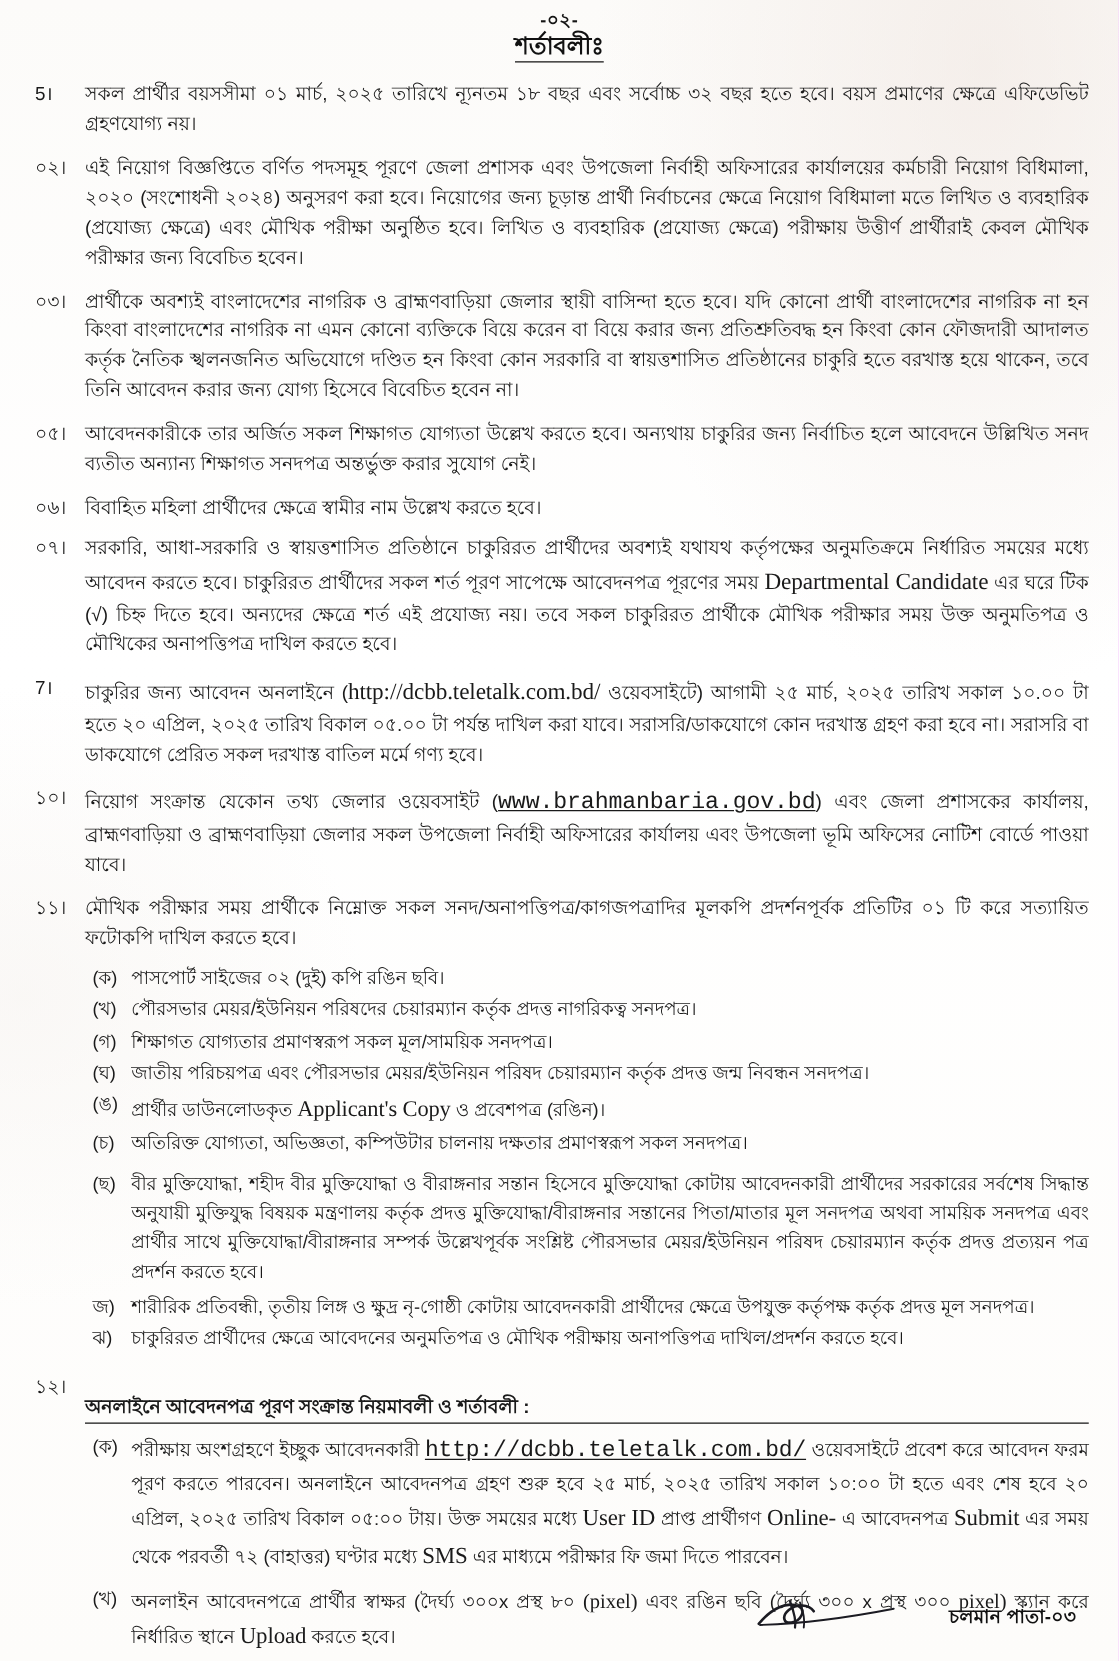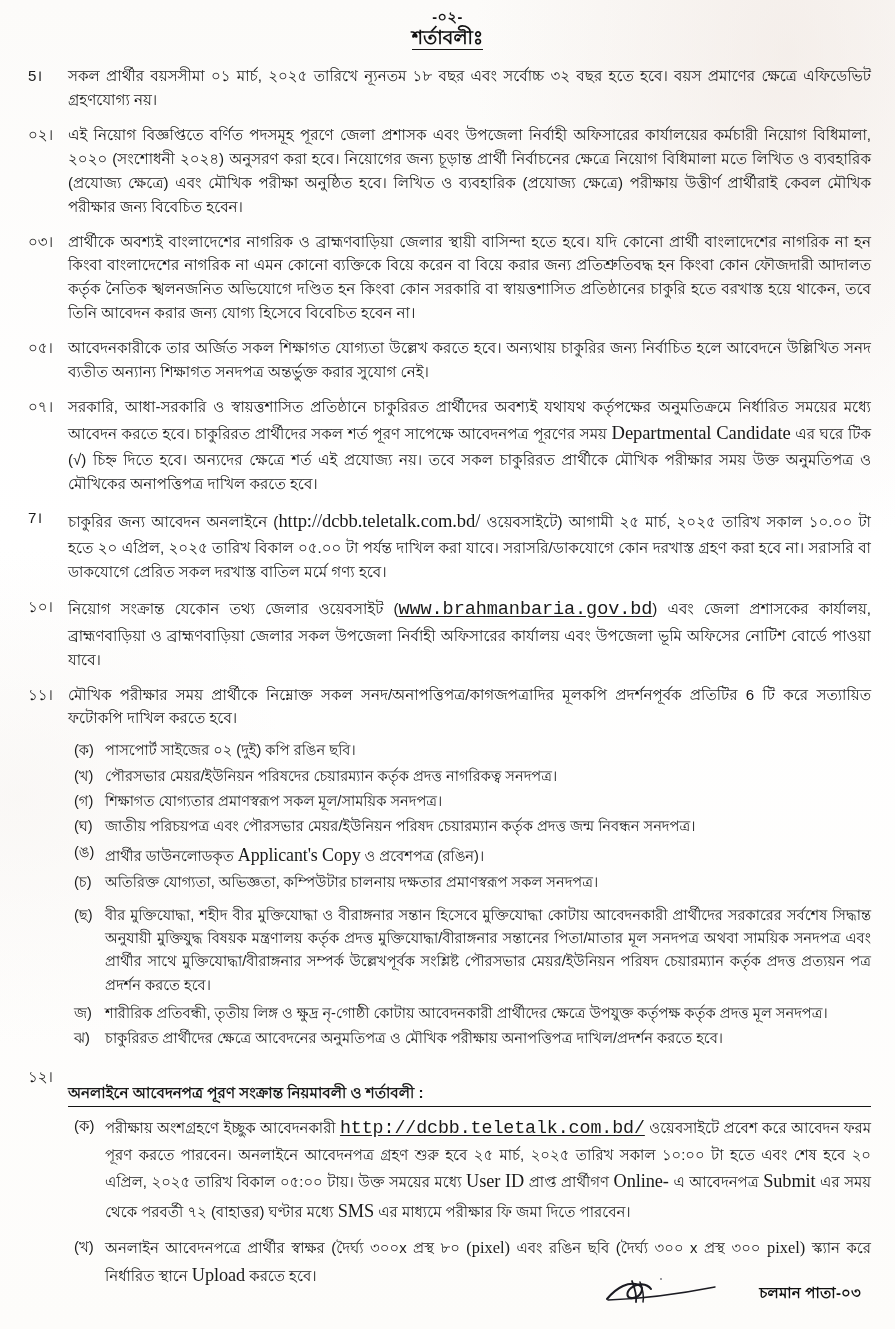--- a/index.html
+++ b/index.html
@@ -181,40 +181,44 @@
       <span class="num">০৩।</span>
       <span class="txt">প্রার্থীকে অবশ্যই বাংলাদেশের নাগরিক ও ব্রাহ্মণবাড়িয়া জেলার স্থায়ী বাসিন্দা হতে হবে। যদি কোনো প্রার্থী বাংলাদেশের নাগরিক না হন কিংবা বাংলাদেশের নাগরিক না এমন কোনো ব্যক্তিকে বিয়ে করেন বা বিয়ে করার জন্য প্রতিশ্রুতিবদ্ধ হন কিংবা কোন ফৌজদারী আদালত কর্তৃক নৈতিক স্খলনজনিত অভিযোগে দণ্ডিত হন কিংবা কোন সরকারি বা স্বায়ত্তশাসিত প্রতিষ্ঠানের চাকুরি হতে বরখাস্ত হয়ে থাকেন, তবে তিনি আবেদন করার জন্য যোগ্য হিসেবে বিবেচিত হবেন না।</span>
     </div>
 
 
     <div class="clause">
       <span class="num">০৫।</span>
       <span class="txt">আবেদনকারীকে তার অর্জিত সকল শিক্ষাগত যোগ্যতা উল্লেখ করতে হবে। অন্যথায় চাকুরির জন্য নির্বাচিত হলে আবেদনে উল্লিখিত সনদ ব্যতীত অন্যান্য শিক্ষাগত সনদপত্র অন্তর্ভুক্ত করার সুযোগ নেই।</span>
     </div>
 
+    <div class="clause tight">
+      <span class="num">০৬।</span>
+      <span class="txt">বিবাহিত মহিলা প্রার্থীদের ক্ষেত্রে স্বামীর নাম উল্লেখ করতে হবে।</span>
+    </div>
 
     <div class="clause">
       <span class="num">০৭।</span>
       <span class="txt"><span>সরকারি, আধা-সরকারি ও স্বায়ত্তশাসিত প্রতিষ্ঠানে চাকুরিরত প্রার্থীদের অবশ্যই যথাযথ কর্তৃপক্ষের অনুমতিক্রমে নির্ধারিত সময়ের মধ্যে আবেদন করতে হবে। চাকুরিরত প্রার্থীদের সকল শর্ত পূরণ সাপেক্ষে আবেদনপত্র পূরণের সময় </span><span class="en">Departmental Candidate</span><span> এর ঘরে টিক (√) চিহ্ন দিতে হবে। অন্যদের ক্ষেত্রে শর্ত এই প্রযোজ্য নয়। তবে সকল চাকুরিরত প্রার্থীকে মৌখিক পরীক্ষার সময় উক্ত অনুমতিপত্র ও মৌখিকের অনাপত্তিপত্র দাখিল করতে হবে।</span></span>
     </div>
 
 
     <div class="clause">
       <span class="num">7।</span>
       <span class="txt"><span>চাকুরির জন্য আবেদন অনলাইনে (</span><span class="en">http://dcbb.teletalk.com.bd/</span><span> ওয়েবসাইটে) আগামী ২৫ মার্চ, ২০২৫ তারিখ সকাল ১০.০০ টা হতে ২০ এপ্রিল, ২০২৫ তারিখ বিকাল ০৫.০০ টা পর্যন্ত দাখিল করা যাবে। সরাসরি/ডাকযোগে কোন দরখাস্ত গ্রহণ করা হবে না। সরাসরি বা ডাকযোগে প্রেরিত সকল দরখাস্ত বাতিল মর্মে গণ্য হবে।</span></span>
     </div>
 
     <div class="clause">
       <span class="num">১০।</span>
       <span class="txt"><span>নিয়োগ সংক্রান্ত যেকোন তথ্য জেলার ওয়েবসাইট (</span><span class="en-u">www.brahmanbaria.gov.bd</span><span>) এবং জেলা প্রশাসকের কার্যালয়, ব্রাহ্মণবাড়িয়া ও ব্রাহ্মণবাড়িয়া জেলার সকল উপজেলা নির্বাহী অফিসারের কার্যালয় এবং উপজেলা ভূমি অফিসের নোটিশ বোর্ডে পাওয়া যাবে।</span></span>
     </div>
 
     <div class="clause tight">
       <span class="num">১১।</span>
-      <span class="txt">মৌখিক পরীক্ষার সময় প্রার্থীকে নিম্নোক্ত সকল সনদ/অনাপত্তিপত্র/কাগজপত্রাদির মূলকপি প্রদর্শনপূর্বক প্রতিটির 6 টি করে সত্যায়িত ফটোকপি দাখিল করতে হবে।</span>
+      <span class="txt">মৌখিক পরীক্ষার সময় প্রার্থীকে নিম্নোক্ত সকল সনদ/অনাপত্তিপত্র/কাগজপত্রাদির মূলকপি প্রদর্শনপূর্বক প্রতিটির ০১ টি করে সত্যায়িত ফটোকপি দাখিল করতে হবে।</span>
     </div>
 
     <div class="subs">
       <div class="sub">
         <span class="slabel">(ক)</span>
         <span class="stxt">পাসপোর্ট সাইজের ০২ (দুই) কপি রঙিন ছবি।</span>
       </div>
       <div class="sub">
         <span class="slabel">(খ)</span>
         <span class="stxt">পৌরসভার মেয়র/ইউনিয়ন পরিষদের চেয়ারম্যান কর্তৃক প্রদত্ত নাগরিকত্ব সনদপত্র।</span>

